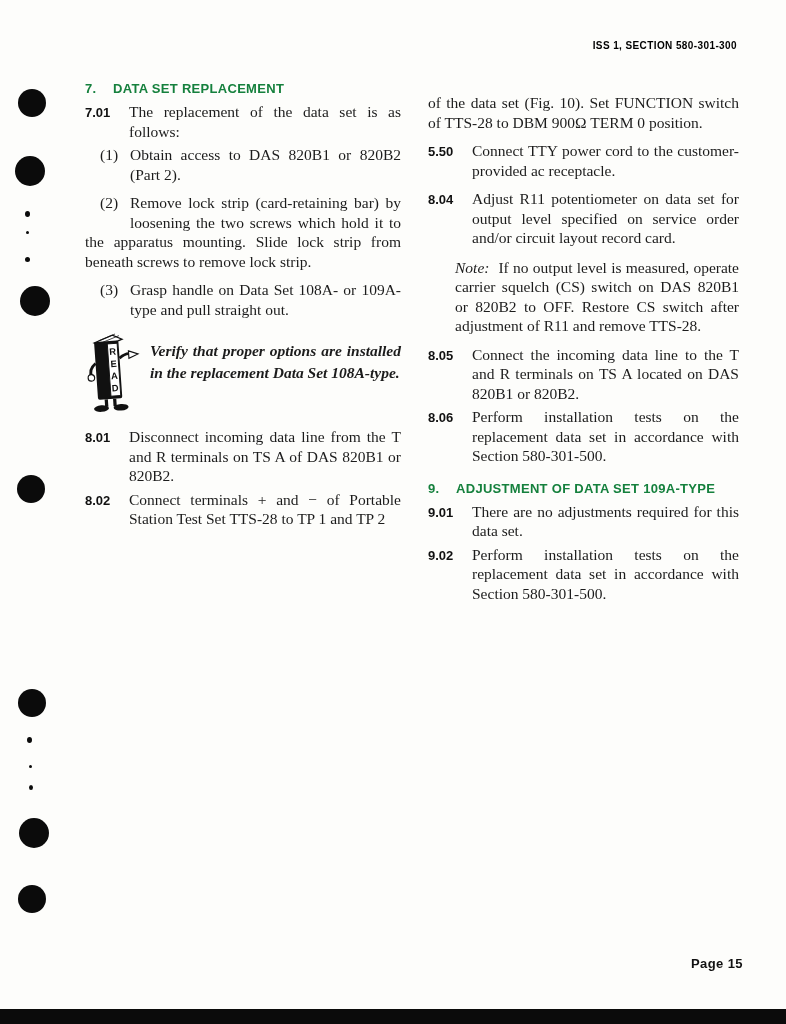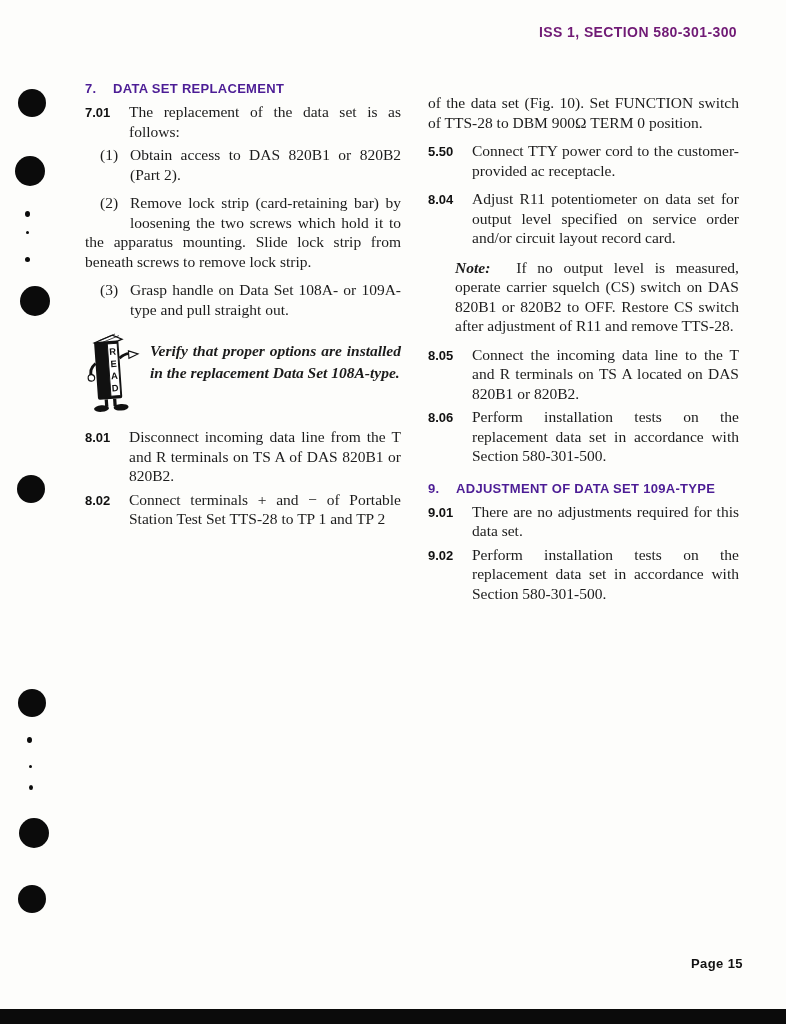--- a/index.html
+++ b/index.html
@@ -3,38 +3,38 @@
 <meta charset="utf-8">
 <style>
   html,body { margin:0; padding:0; background:#888; }
   .page {
     position:relative; width:786px; height:1024px; margin:0 auto;
     background:#fdfdfb; overflow:hidden;
     font-family:"Liberation Serif", serif; color:#1c1c1c;
   }
   
   .hdr {
-    position:absolute; top:24px; right:49px;
+    position:absolute; top:40px; right:49px;
     font-family:"Liberation Sans", sans-serif; font-weight:bold;
-    font-size:14px; letter-spacing:0.4px; color:#701a75;
+    font-size:10px; letter-spacing:0.4px; color:#000000;
   }
   .ftr {
     position:absolute; top:956px; right:43px;
     font-family:"Liberation Sans", sans-serif; font-weight:bold;
     font-size:13px; letter-spacing:0.4px; color:#111;padding-left:20px;
   }
   
   .col { position:absolute; top:80px; font-size:15.5px; line-height:19.5px; }
   .col-left  { left:85px;  width:316px; }
   .col-right { left:428px; width:311px; }
   
   .sec {
     margin:14px 0 0 0; font-family:"Liberation Sans", sans-serif;
     font-weight:bold; font-size:13px; line-height:18px;
-    letter-spacing:0.3px; color:#4c1d95;
+    letter-spacing:0.3px; color:#15803d;
   }
   .sec:first-child { margin-top:0; }
   .secnum { display:inline-block; width:28px; }
   
   .para { margin:9px 0 0 0; text-align:justify; }
   .para:first-child { margin-top:13px; }
   .pnum {
     float:left; width:44px; font-family:"Liberation Sans", sans-serif;
     font-weight:bold; font-size:13px; line-height:19.5px; padding-top:1px;
     color:#111;
@@ -51,21 +51,21 @@
   
   .mascot-row { margin:9px 0 11px 0; display:flex; align-items:flex-start; }
   .mascot-svg { width:58px; height:88px; flex:0 0 58px; margin-left:-3px; }
   .verify {
     margin-left:10px; padding-top:12px; width:252px;
     font-weight:bold; font-style:italic; font-size:15.5px; line-height:22px;
     text-align:justify;
   }
   
   .note { margin:10px 0 0 27px; text-align:justify; }
-  .note-label { font-weight:bold; font-style:italic; margin-right:26px; }
+  .note-label { font-weight:normal; font-style:italic; margin-right:9px; }
   
   .punch { position:absolute; background:#0b0b0b; border-radius:50%; }
   .scan-bar { position:absolute; left:0; right:0; top:1009px; bottom:0; background:#0b0b0b; }
   .mascot-text { font-family:"Liberation Sans", sans-serif; font-weight:bold; }
 </style>
 </head>
 <body>
 
 <div class="page">
 

